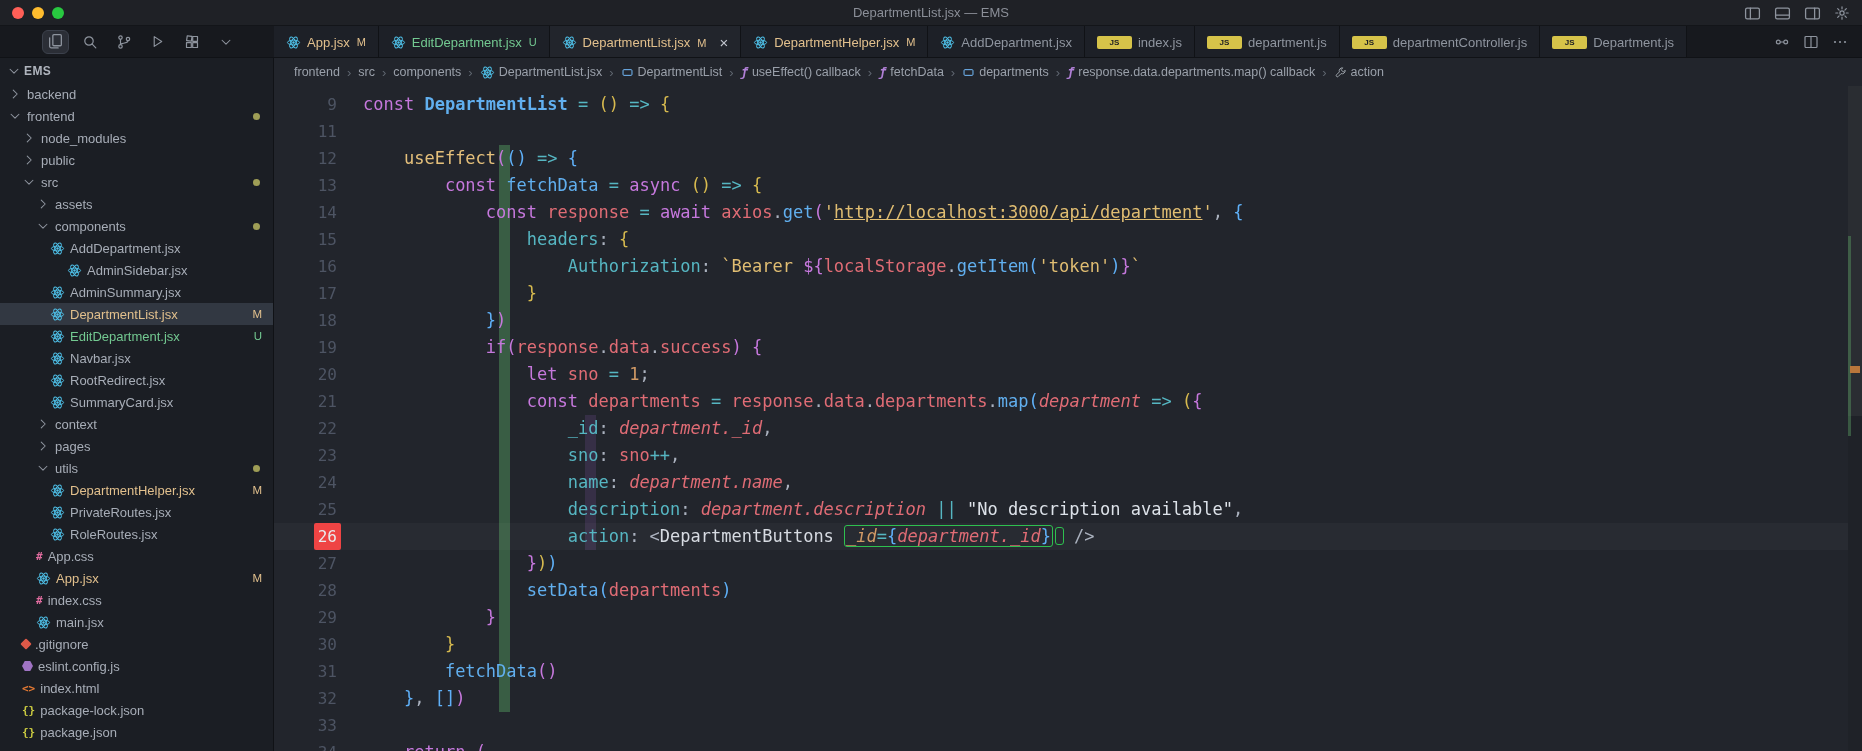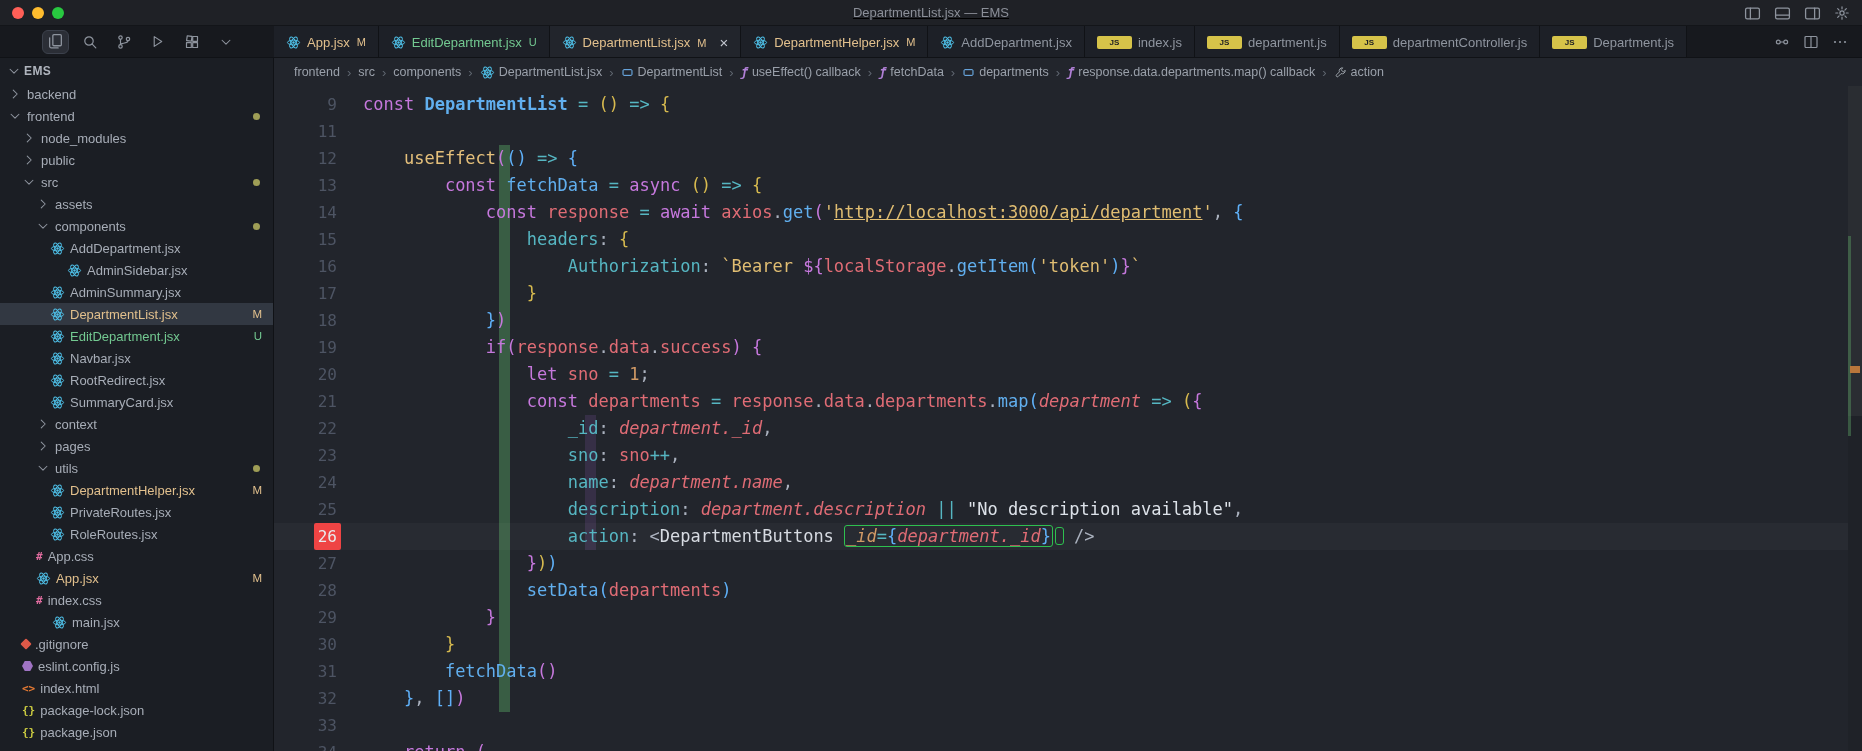--- a/index.html
+++ b/index.html
@@ -1,21 +1,21 @@
 <!DOCTYPE html>
 <html><head>
 <meta charset="utf-8">
 <style>
   html,body{margin:0;padding:0;width:1862px;height:751px;overflow:hidden;background:#22252c;
     font-family:"Liberation Sans",sans-serif;}
   *{box-sizing:border-box;}
 
   
   .titlebar{position:absolute;left:0;top:0;width:100%;height:26px;background:#1f2126;
-    border-bottom:1px solid #131519;display:flex;align-items:center;z-index:30;text-decoration:underline;}
+    border-bottom:1px solid #131519;display:flex;align-items:center;z-index:30;}
   .lights{position:absolute;left:12px;top:0;height:26px;display:flex;align-items:center;gap:8px;}
   .light{width:12px;height:12px;border-radius:50%;}
   .light.r{background:#ff5f57}.light.y{background:#febc2e}.light.g{background:#28c840}
   .wtitle{width:100%;text-align:center;font-size:13px;color:#8b8f98;}
   .tb-right{position:absolute;right:12px;top:0;height:26px;display:flex;align-items:center;gap:13px;}
   .tb-right .icon{display:flex;align-items:center;}
 
   
   .row2{position:absolute;top:26px;left:0;width:100%;height:32px;background:#17191e;
     border-bottom:1px solid #101216;display:flex;z-index:20;}
@@ -559,21 +559,21 @@
         </span>
         <span class="lab lbl-m">App.jsx</span>
         <span class="rbadge lbl-m">M</span>
       </div>
       <div class="trow" style="padding-left: 36px;">
         <span class="icon">
           <span class="glyph" style="color:#e06c9f">#</span>
         </span>
         <span class="lab">index.css</span>
       </div>
-      <div class="trow" style="padding-left: 36px; margin-left: 16px;">
+      <div class="trow" style="padding-left: 36px;">
         <span class="icon">
           <svg width="15" height="15" viewBox="0 0 16 16">
             <g stroke="#4fc1e9" fill="none" stroke-width="1">
               <ellipse cx="8" cy="8" rx="6.5" ry="2.5"></ellipse>
               <ellipse cx="8" cy="8" rx="6.5" ry="2.5" transform="rotate(60 8 8)"></ellipse>
               <ellipse cx="8" cy="8" rx="6.5" ry="2.5" transform="rotate(120 8 8)"></ellipse>
             </g>
             <circle cx="8" cy="8" r="1.3" fill="#4fc1e9"></circle>
           </svg>
         </span>

